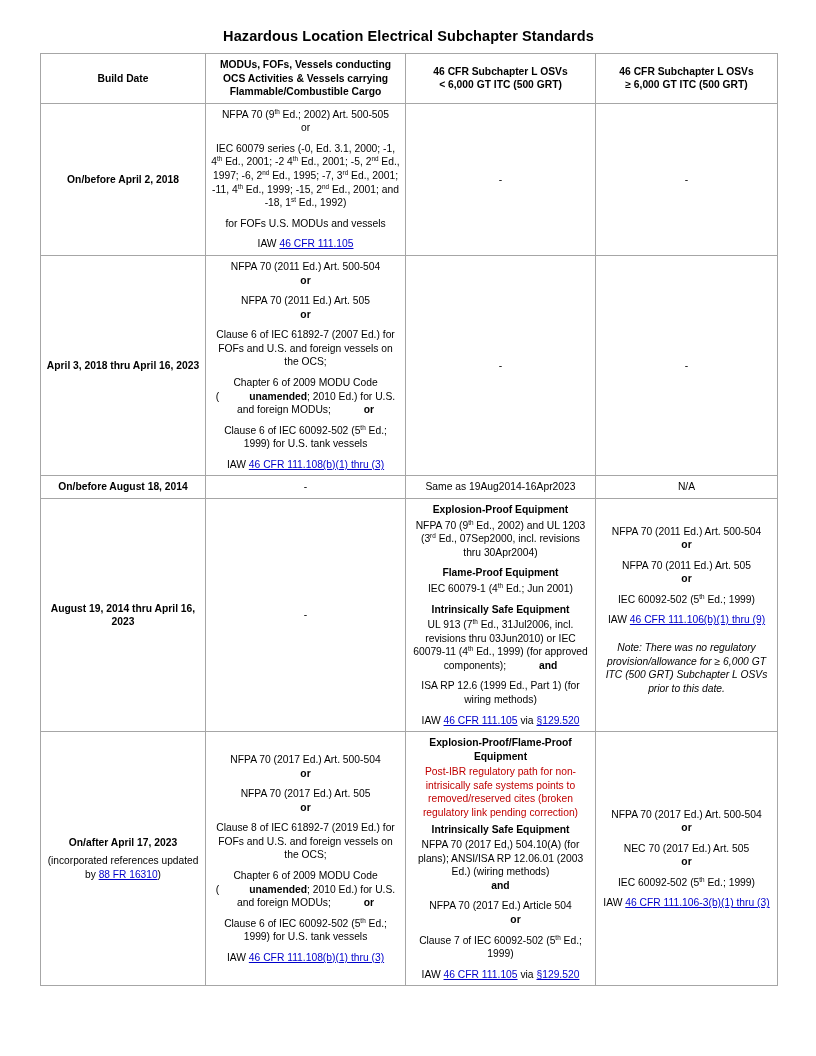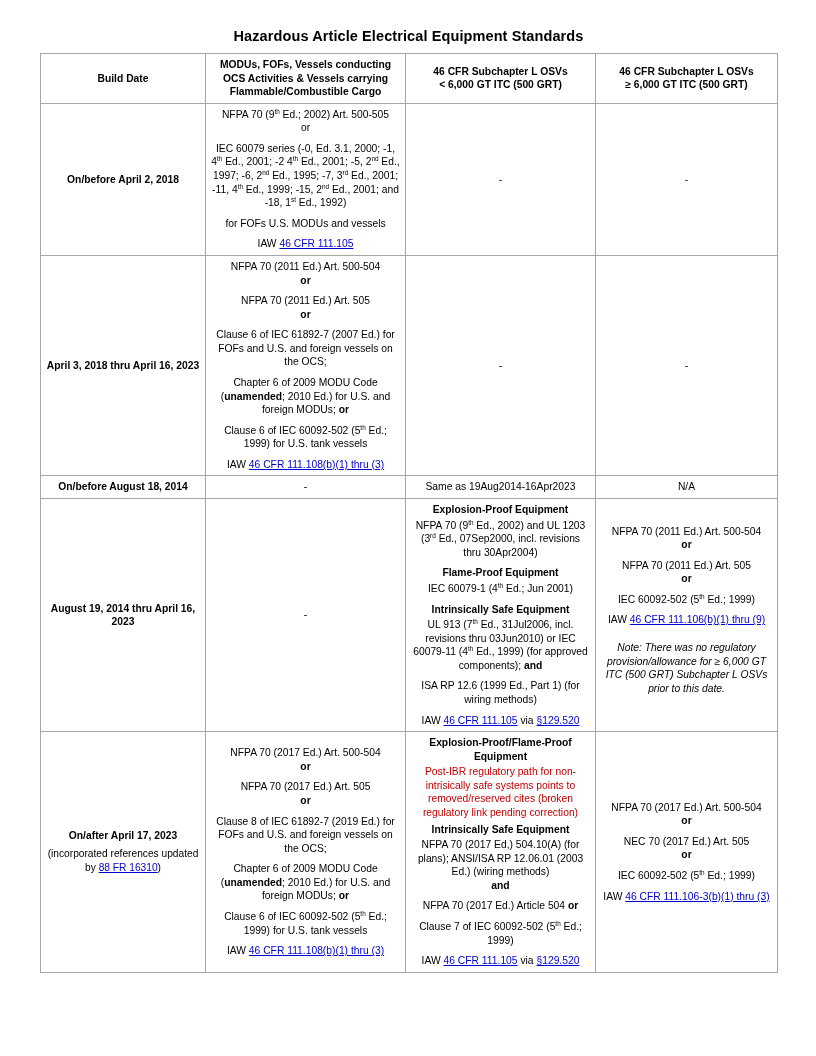--- a/index.html
+++ b/index.html
@@ -72,21 +72,21 @@
   td.center-dash { text-align: center; vertical-align: middle; font-size: 10.3px; }
   .p { margin: 0 0 7px 0; }
   .p:last-child { margin-bottom: 0; }
   .tight { margin: 0; }
   .orsep { margin: 0 0 7px 0; font-weight: bold; }
   sup { font-size: 0.62em; vertical-align: super; line-height: 0; }
   a.lnk {
     color: #0000CC;
     text-decoration: underline;
   }
-  .b { font-weight: bold; }
+  .b { font-weight: bold; padding-left: 30px; }
   .hd { font-weight: bold; margin: 0 0 2px 0; }
   .red { color: #C00000; margin: 0 0 3px 0; }
   .subnote { font-weight: normal; font-size: 10.2px; margin-top: 5px; line-height: 1.35; }
   .note-blk { margin-top: 14px; font-style: italic; }
   .footer {
     position: absolute;
     left: 40px;
     top: 1012px;
     width: 737px;
     font-family: "Liberation Serif", serif;
@@ -95,21 +95,21 @@
   .footer .left { float: left; }
   .footer .right { float: right; }
   .footer i { font-style: italic; }
   .clr { clear: both; }
 </style>
 </head>
 <body>
 
 <div class="page">
 
-  <div class="doc-title">Hazardous Article Electrical Equipment Standards</div>
+  <div class="doc-title">Hazardous Location Electrical Subchapter Standards</div>
 
   <table class="std-table">
     <colgroup>
       <col class="c1">
         <col class="c2">
         <col class="c3">
         <col class="c4">
     </colgroup>
     <thead>
       <tr>

